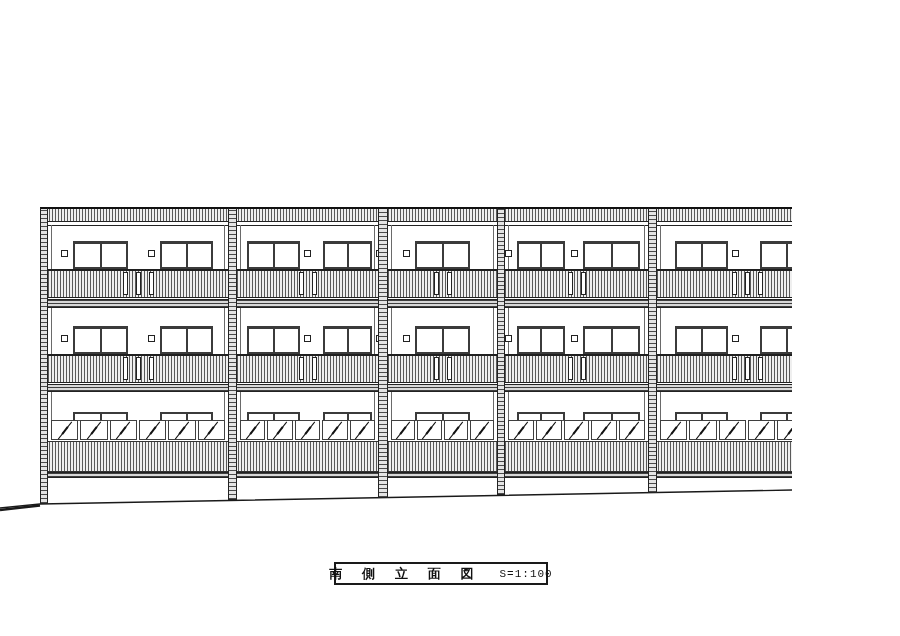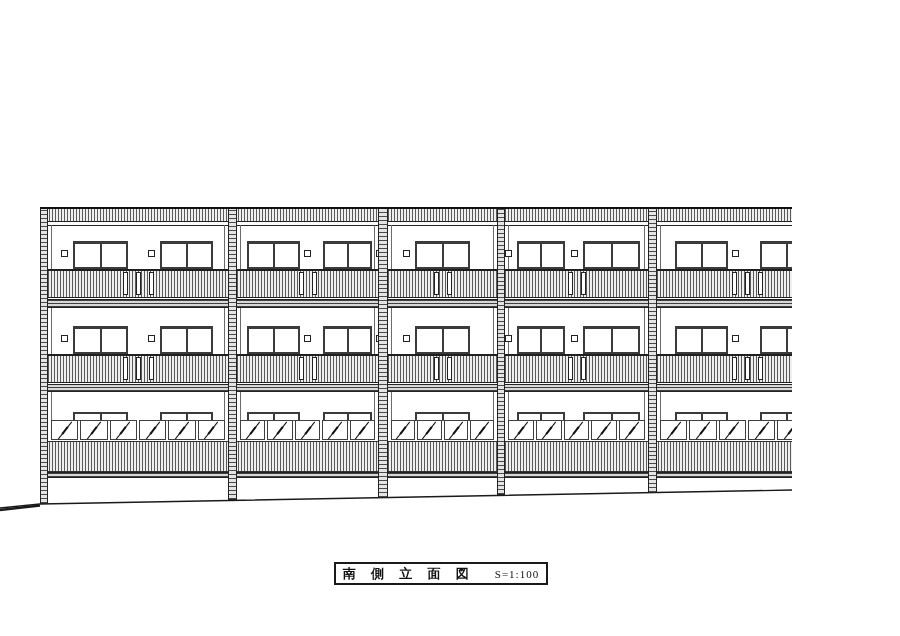--- a/index.html
+++ b/index.html
@@ -1,17 +1,17 @@
 <!DOCTYPE html>
 <html><head>
 <meta charset="utf-8">
 <style>
   html,body{margin:0;padding:0;background:#fff;}
   #canvas{position:relative;width:792px;height:636px;background:#ffffff;overflow:hidden;
-          font-family:Liberation Serif, serif;}
+          font-family:Liberation Mono, monospace;}
   .abs{position:absolute;box-sizing:border-box;}
   
   .vhatch{background:repeating-linear-gradient(90deg,rgba(40,40,40,.75) 0 1px,rgba(0,0,0,0) 1px 3px),#efefef;}
   
   .hhatch2{background:repeating-linear-gradient(0deg,rgba(50,50,50,.8) 0 1px,rgba(0,0,0,0) 1px 3px),#ececec;border:1px solid #222;}
   .parapet{border-top:2px solid #111;border-bottom:1px solid #222;}
   .balc{border-top:2px solid #1f1f1f;border-bottom:1px solid #1f1f1f;}
   .scr{border-top:1px solid #333;border-bottom:1px solid #333;}
   .slab{background:repeating-linear-gradient(0deg,#3f3f3f 0 1px,#d8d8d8 1px 3px);border-top:1px solid #222;border-bottom:1px solid #222;}
   .col{background:repeating-linear-gradient(0deg,#4a4a4a 0 1px,#e4e4e4 1px 4px);border:1px solid #222;border-top:2px solid #111;}

